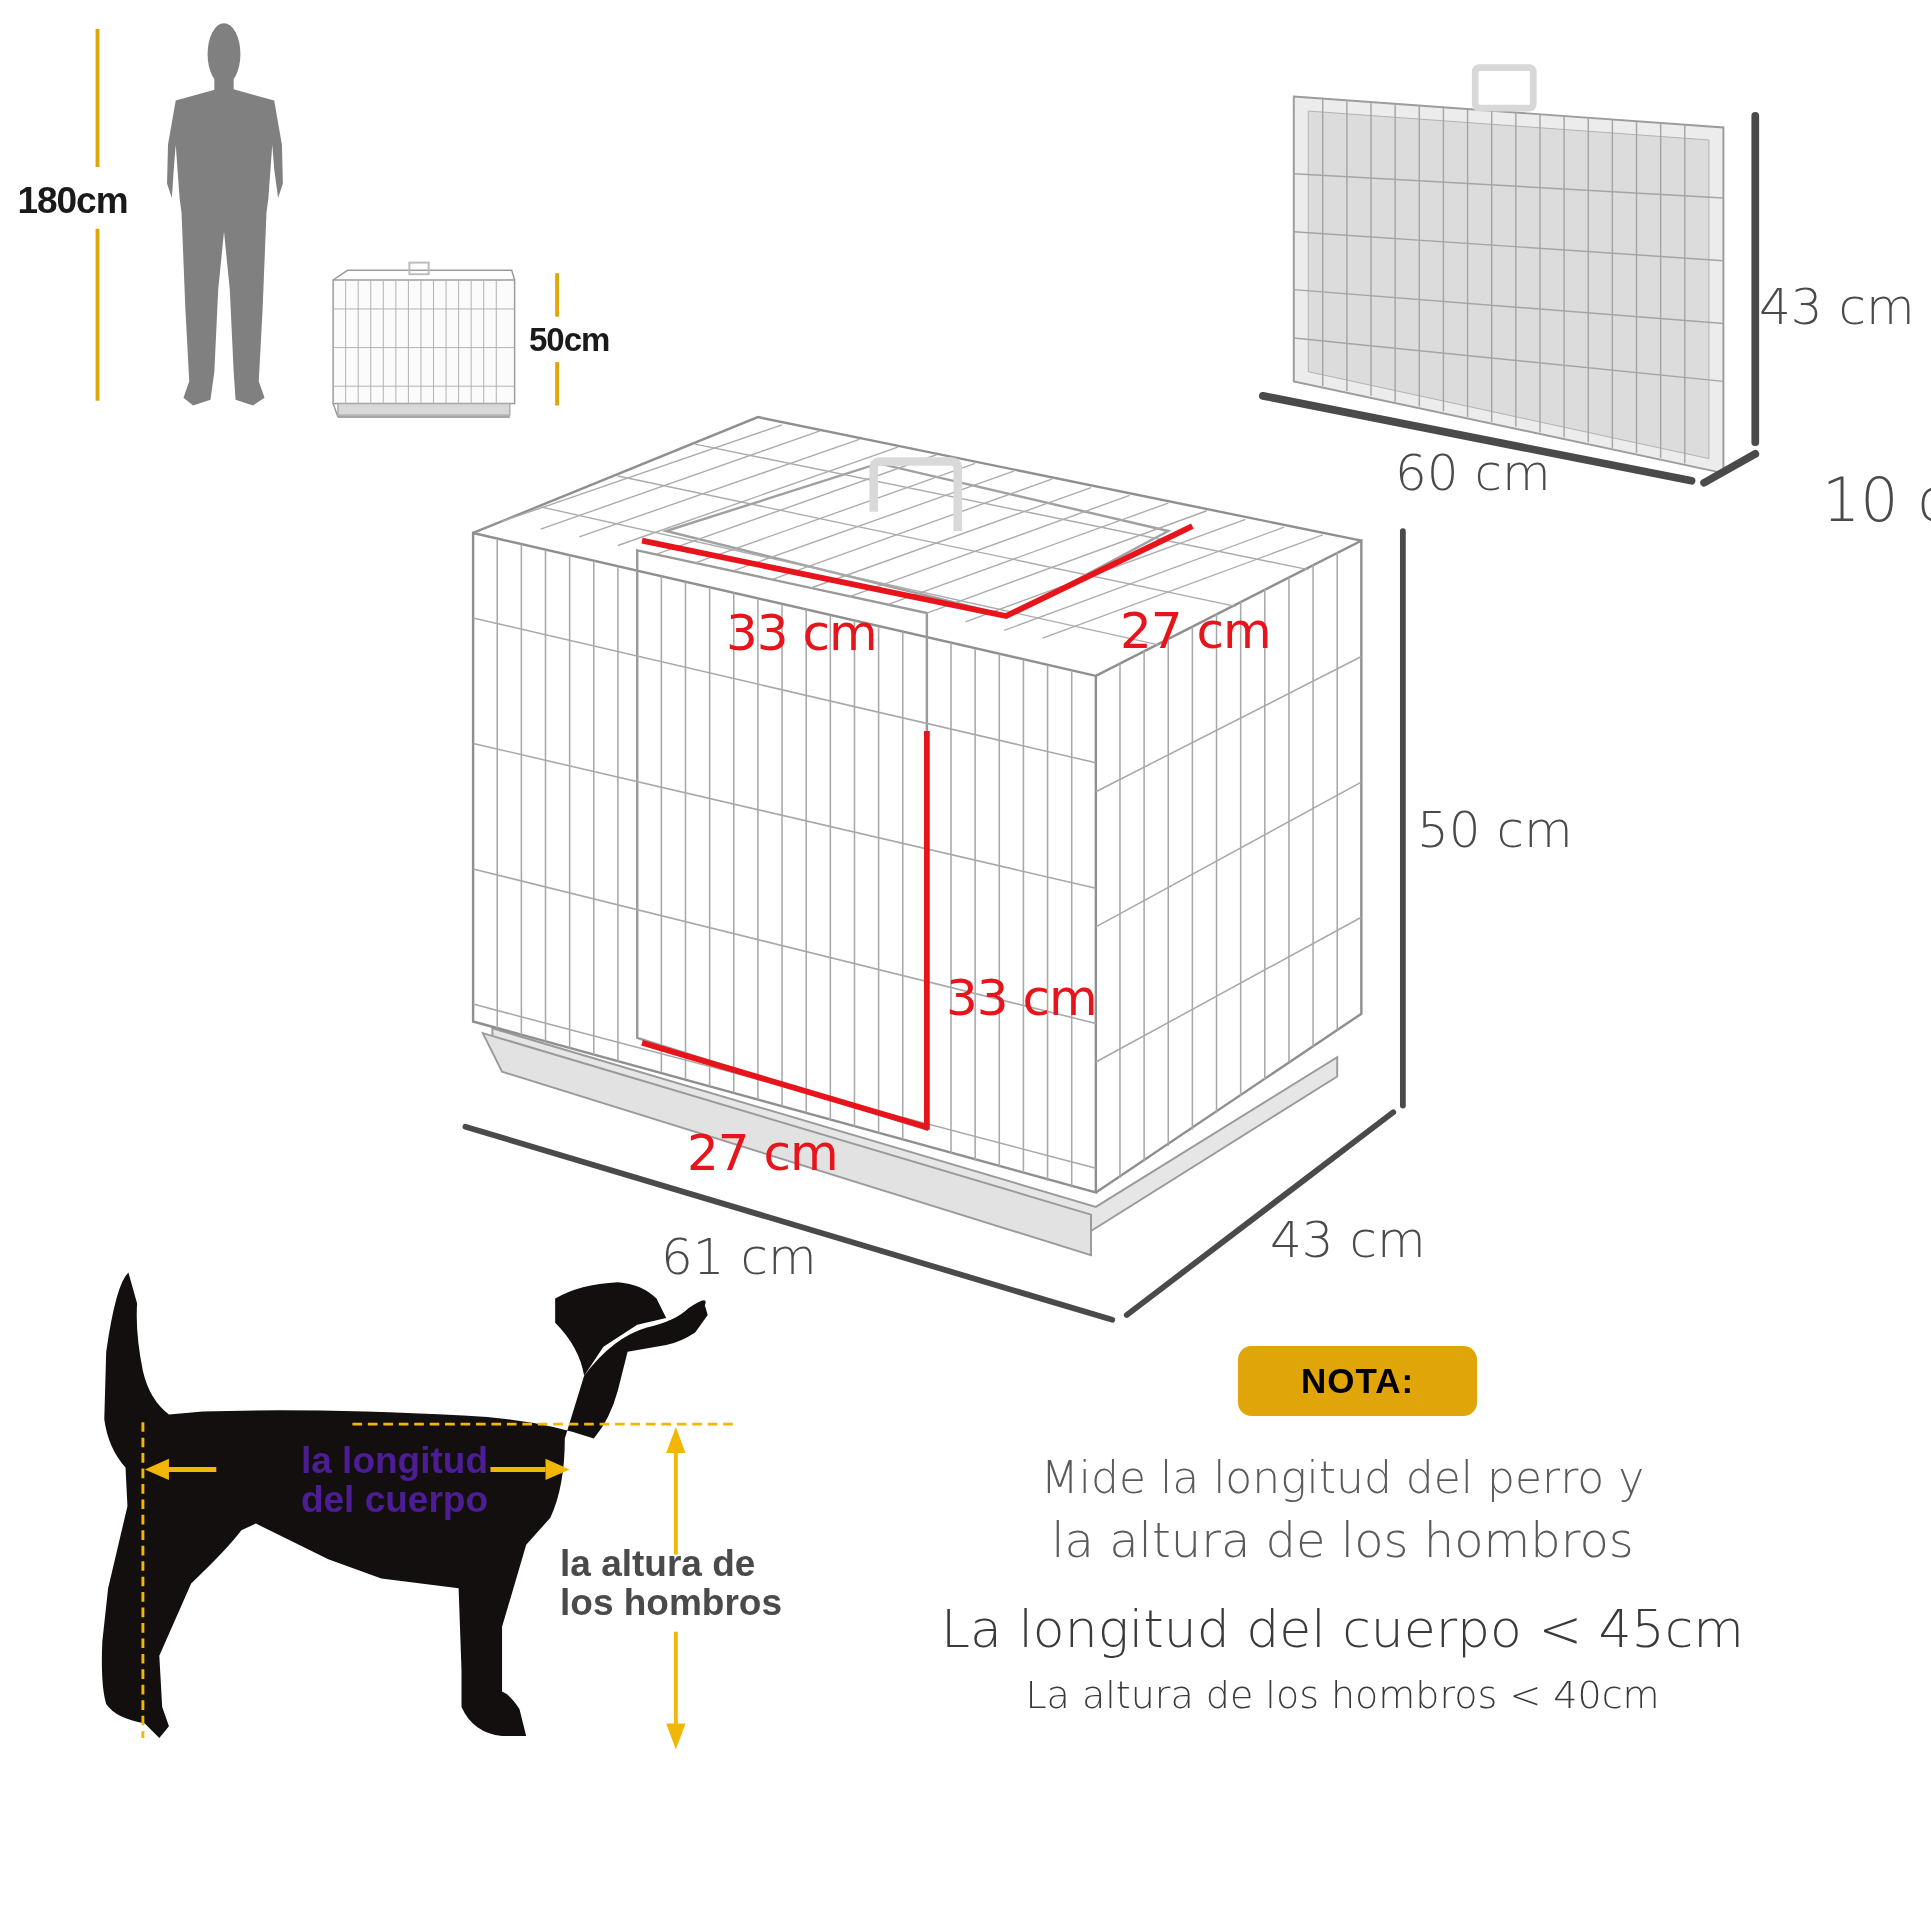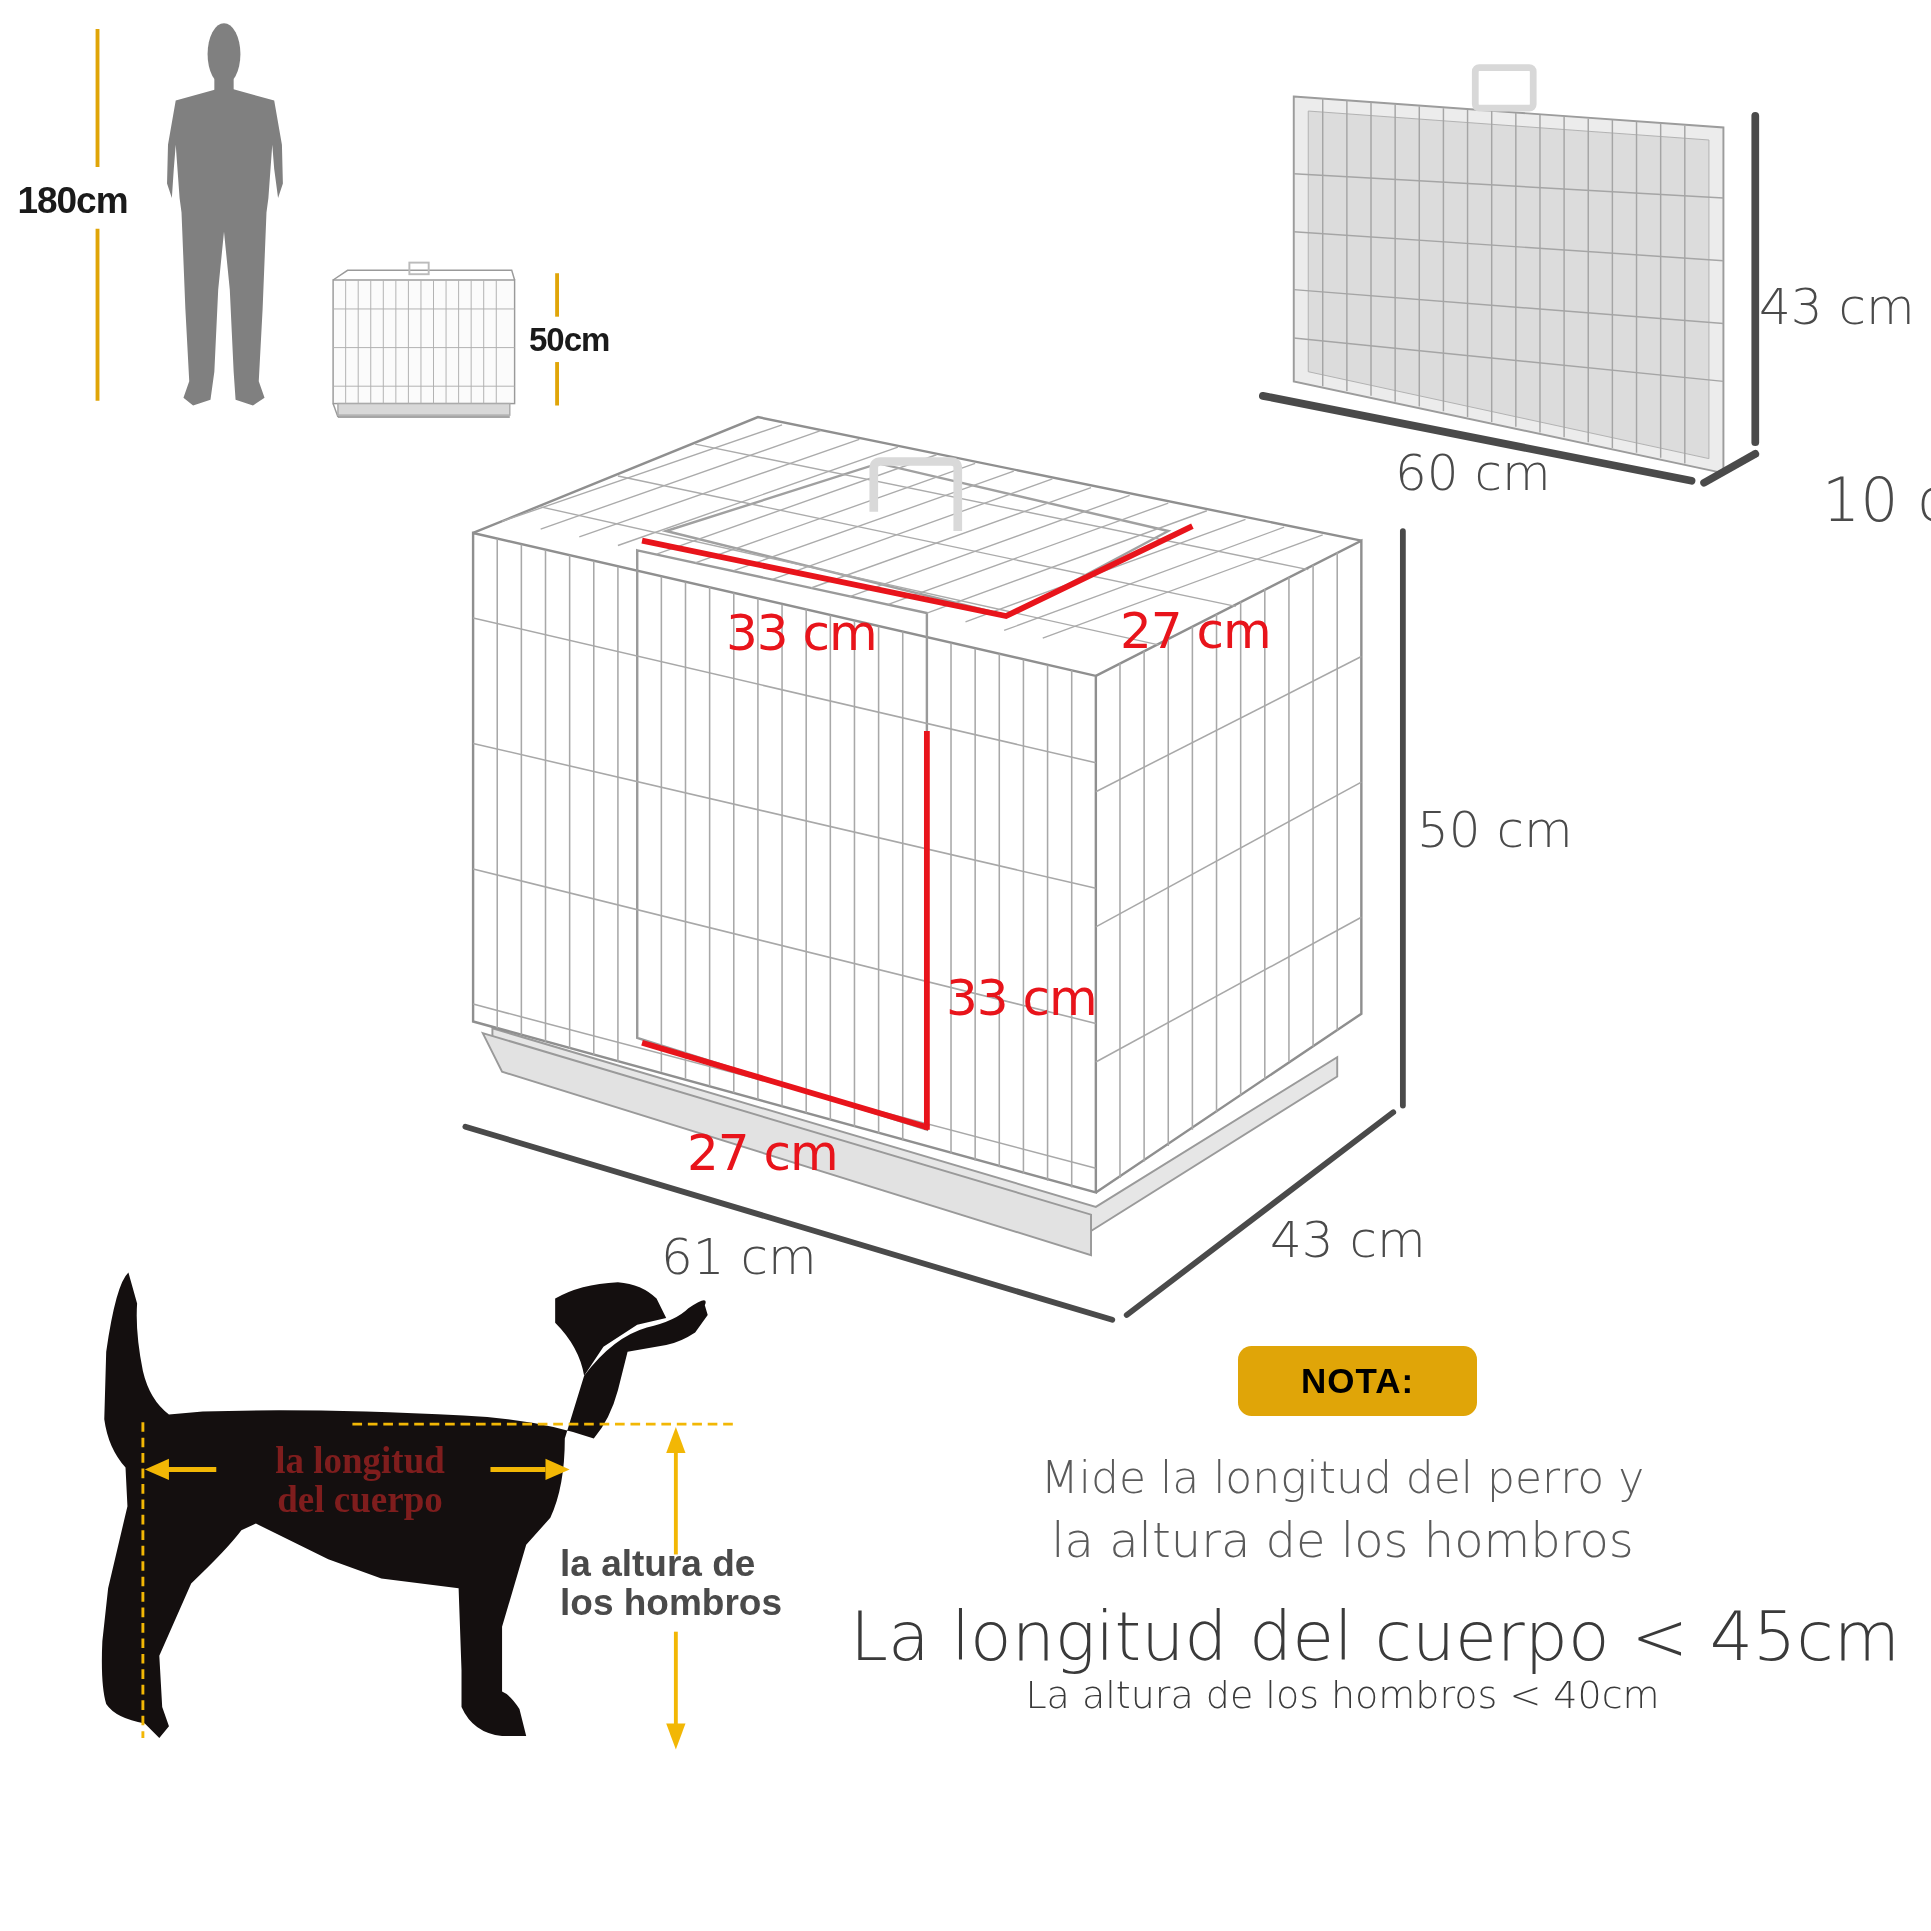--- a/index.html
+++ b/index.html
@@ -13,22 +13,22 @@
                 font-weight: bold; font-size: 37px; white-space: nowrap; line-height: 1; letter-spacing: -1px; }
   svg { position: absolute; left: 0; top: 0; }
   .nota-badge { position: absolute; left: 1238px; top: 1346px; width: 239px; height: 70px;
                 background: #e0a508; border-radius: 13.5px; display: flex; align-items: center;
                 justify-content: center; }
   .nota-badge span { color: #000000; font-family: "Liberation Sans", sans-serif; font-weight: bold;
                      font-size: 35px; letter-spacing: 1px; }
   .note-text { position: absolute; left: 850px; width: 985px; text-align: center; color: #5a5a5a;
                font-family: "DejaVu Sans", sans-serif; font-weight: 300; white-space: nowrap; line-height: 1; }
   .note-big { color: #3a3a3a; }
-  .dog-label { position: absolute; color: #7f1d1d; font-family: Liberation Serif, serif;
-               font-weight: bold; font-size: 37px; text-align: center; line-height: 1.05; }
+  .dog-label { position: absolute; color: #4c1d95; font-family: Liberation Sans, sans-serif;
+               font-weight: bold; font-size: 37px; text-align: right; line-height: 1.05; }
   .dog-label-dark { position: absolute; color: #4a4a4a; font-family: "Liberation Sans", sans-serif;
                font-weight: bold; font-size: 37px; text-align: left; line-height: 1.05; }
 </style>
 </head>
 <body>
 
 <svg width="1931" height="1931" viewBox="0 0 2000 2000">
 
   <g>
     <line x1="101" y1="30" x2="101" y2="173" stroke="#e0a508" stroke-width="4"></line>
@@ -248,15 +248,15 @@
 <div class="dog-label-dark" style="left:560px; top:1545px; width:256px;">
   <div>la altura de</div>
   <div>los hombros</div>
 </div>
 
 <div class="nota-badge">
   <span>NOTA:</span>
 </div>
 <div class="note-text" style="top:1456px; font-size:44px;">Mide la longitud del perro y</div>
 <div class="note-text" style="top:1516px; font-size:48px;">la altura de los hombros</div>
-<div class="note-text note-big" style="top:1603px; font-size:68px;">La longitud del cuerpo &lt; 45cm</div>
+<div class="note-text note-big" style="top:1603px; font-size:52px;">La longitud del cuerpo &lt; 45cm</div>
 <div class="note-text note-big" style="top:1676px; font-size:38px;text-align:center;">La altura de los hombros &lt; 40cm</div>
 
 
 </body></html>

